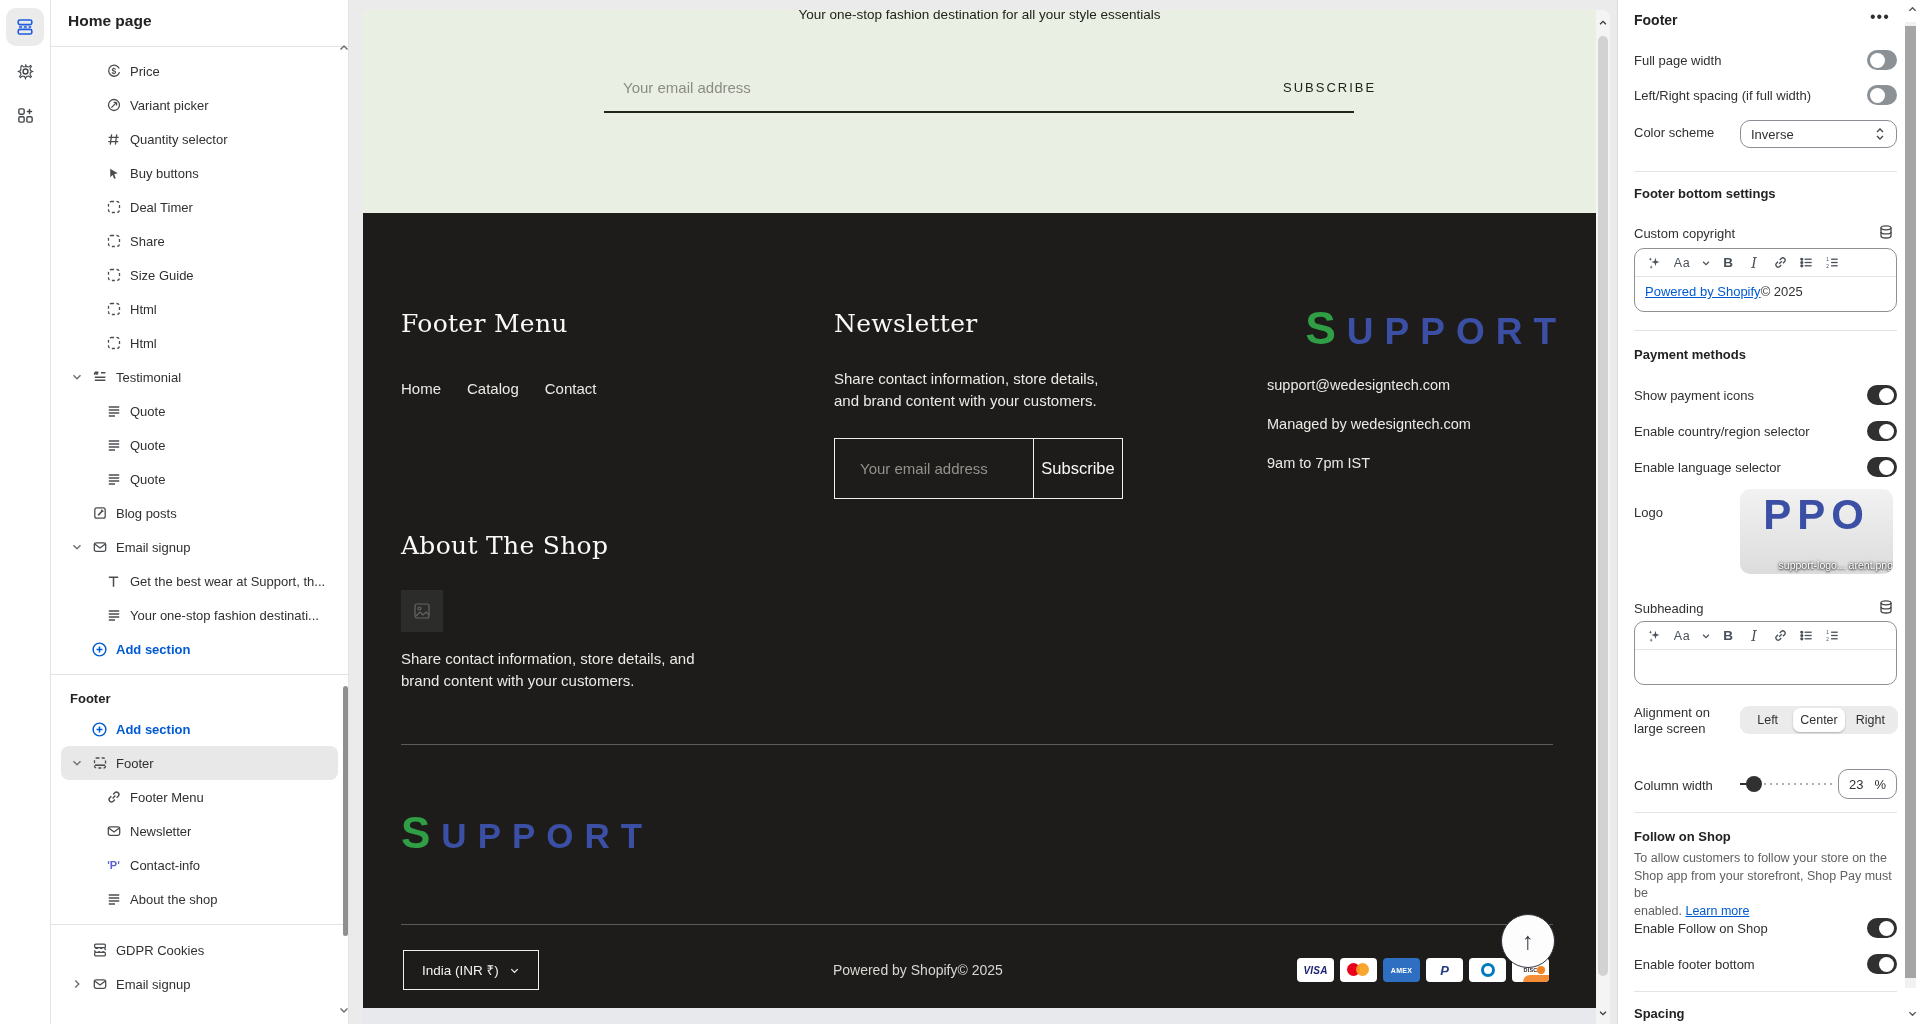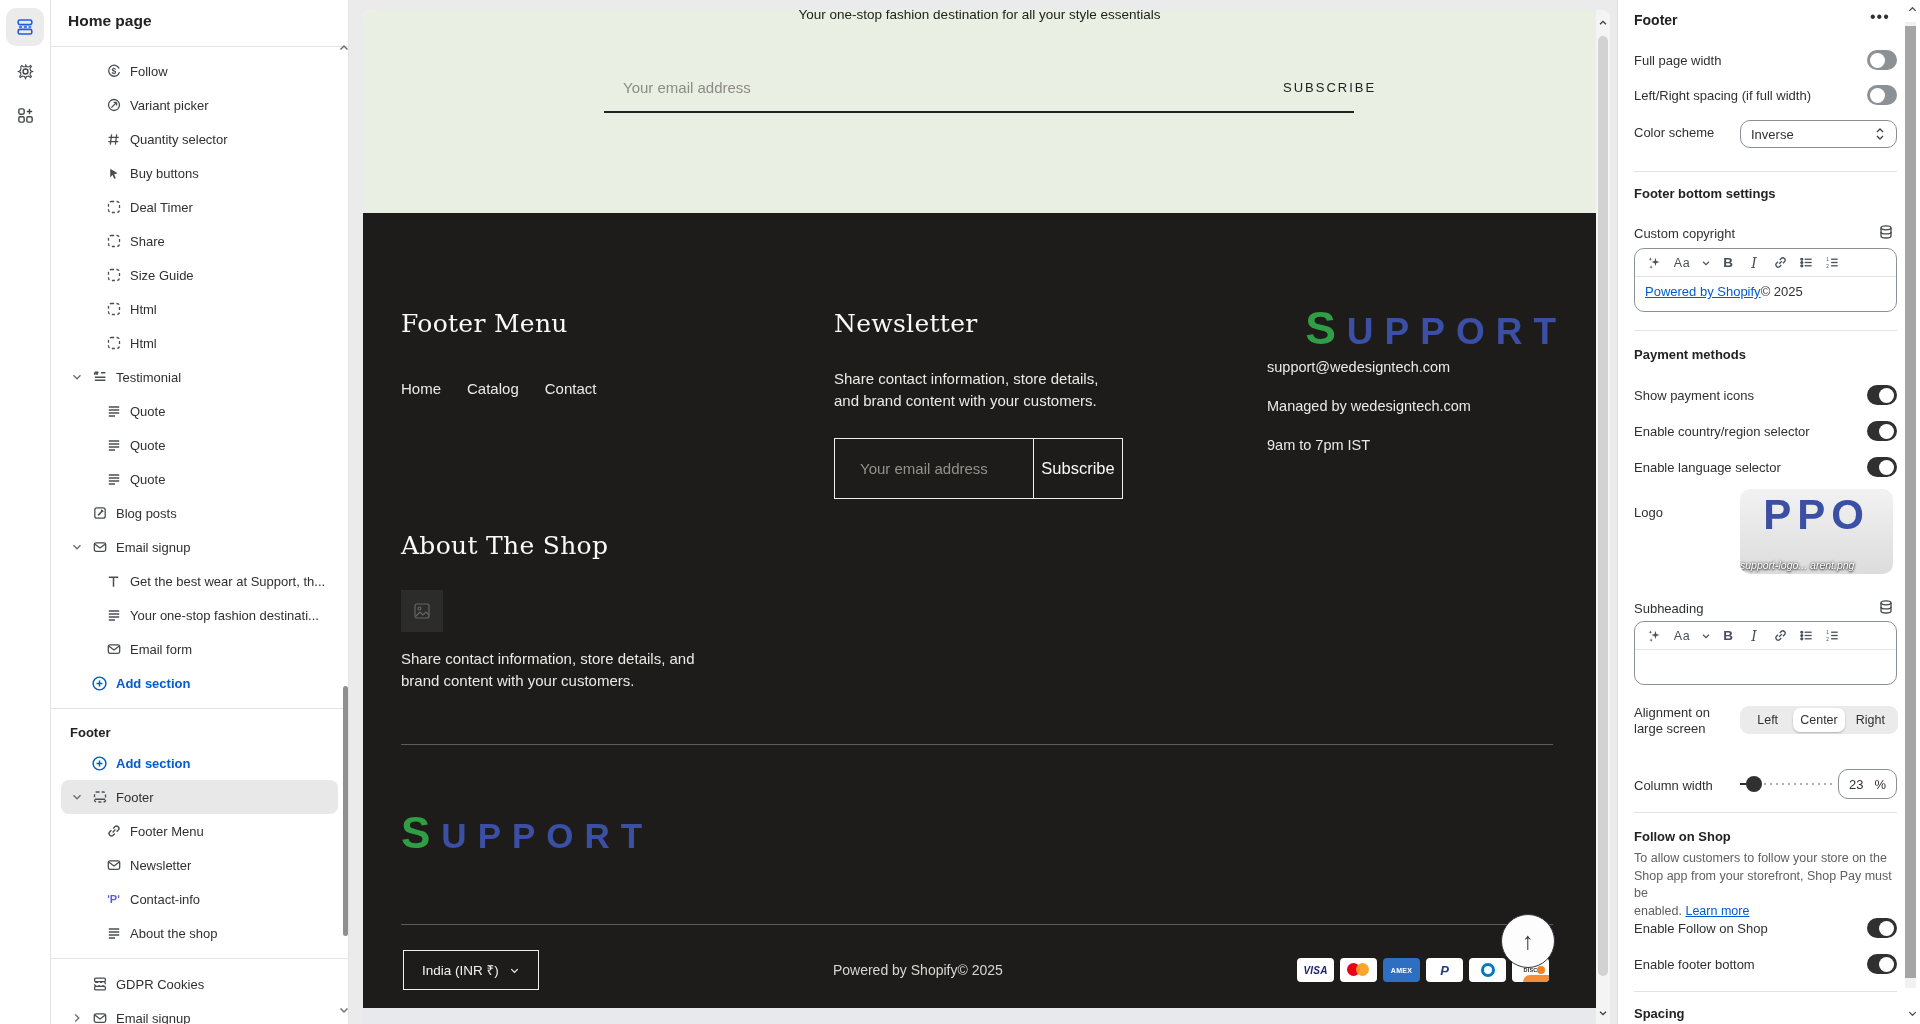--- a/index.html
+++ b/index.html
@@ -48,21 +48,21 @@
   .f-links { display:flex; gap:26px; margin-top:42px; font-size:15px; color:#eceae6; }
   .f-col2 { position:absolute; left:471px; top:96px; width:300px; }
   .f-para { margin-top:30px; font-size:15px; line-height:22px; color:#eceae6; }
   .f-form { margin-top:26px; width:289px; height:61px; border:1px solid #f0efec; display:flex; }
   .f-form-in { flex:1; display:flex; align-items:center; padding-left:25px; font-size:15px; color:#93918b; border-right:1px solid #f0efec; }
   .f-form-btn { width:88px; display:flex; align-items:center; justify-content:center; font-size:16.5px; color:#faf9f6; }
   .f-col3 { position:absolute; left:904px; top:88px; width:300px; }
   .biglogo { font-weight:700; letter-spacing:11px; white-space:nowrap;text-align:right; }
   .biglogo .ls { color:#2f9e44; font-size:46px; }
   .biglogo .lr { color:#3b4fa5; font-size:37px; }
-  .f-contact { margin-top:4px; font-size:14.5px; color:#eceae6; }
+  .f-contact { margin-top:22px; font-size:14.5px; color:#eceae6; }
   .f-contact div { margin-bottom:23px; }
   .f-about { position:absolute; left:38px; top:318px; width:340px; }
   .f-imgbox { margin-top:30px; width:42px; height:42px; background:rgba(255,255,255,.07); display:flex; align-items:center; justify-content:center; }
   .f-imgbox svg { opacity:.35; }
   .f-about .f-para { margin-top:16px; }
   .f-div { position:absolute; left:38px; width:1152px; height:1px; background:rgba(255,255,255,.28); }
   .f-logo2 { position:absolute; left:38px; top:595px; }
   .f-logo2 .ls { font-size:44px; } .f-logo2 .lr { font-size:35px; }
   .f-bottom { position:absolute; left:40px; top:737px; width:1146px; height:40px; display:flex; align-items:center; }
   .country-btn { border:1px solid #f0efec; height:40px; padding:0 18px; display:flex; align-items:center; gap:10px; font-size:13.5px; color:#f3f2ef; }
@@ -103,21 +103,21 @@
   .etoolbar { height:28px; border-bottom:1px solid #e3e3e3; display:flex; align-items:center; padding:0 8px; gap:4px; }
   .eti { width:22px; height:20px; display:flex; align-items:center; justify-content:center; color:#48505a; }
   .eti.b { font-weight:800; font-size:13.5px; }
   .eti.i { font-family:"DejaVu Serif", serif; font-style:italic; font-size:14px; }
   .eti.aa { font-size:12.5px; letter-spacing:.5px; width:26px; }
   .eti.chv { width:14px; }
   .econtent { padding:7px 10px; font-size:13px; }
   .econtent a { color:#005bd3; }
   .thumbbox { position:absolute; left:122px; top:489px; width:153px; height:85px; border-radius:10px; background:linear-gradient(#f2f2f2,#dcdcdc); overflow:hidden; }
   .thumbbox .letters { position:absolute; left:50%; transform:translateX(-50%); top:2px; font-size:42px; font-weight:800; color:#3b4fa5; letter-spacing:6px; }
-  .thumbbox .fname { position:absolute; bottom:3px; width:100%; text-align:left; font-size:10.5px; color:#fff; text-shadow:0 0 3px rgba(0,0,0,.85), 0 1px 2px rgba(0,0,0,.7);font-style:italic; }
+  .thumbbox .fname { position:absolute; bottom:3px; width:100%; text-align:right; font-size:10.5px; color:#fff; text-shadow:0 0 3px rgba(0,0,0,.85), 0 1px 2px rgba(0,0,0,.7); }
   .seg { position:absolute; left:122px; top:706px; width:158px; height:28px; background:#ebebeb; border-radius:9px; display:flex; align-items:center; padding:2px; font-size:12.5px; color:#303030; }
   .seg span { flex:1; text-align:center; line-height:24px; border-radius:7px; }
   .seg span.on { background:#fff; box-shadow:0 1px 2px rgba(0,0,0,.25); }
   .slider { position:absolute; left:122px; top:783px; width:92px; height:2px; }
   .slider .dots { position:absolute; left:0; top:0; width:100%; height:2px;
      background-image:repeating-linear-gradient(to right,#b0b0b0 0 2px,transparent 2px 6px); }
   .slider .fill { position:absolute; left:0; top:0; width:12px; height:2px; background:#303030; }
   .slider .knob { position:absolute; left:6px; top:-7px; width:16px; height:16px; border-radius:50%; background:#303030; }
   .valbox { position:absolute; left:220px; top:769px; width:59px; height:30px; border:1px solid #898f94; border-radius:10px; display:flex; align-items:center; padding:0 10px; font-size:13px; }
   .valbox .v { flex:1; } .valbox .u { color:#303030; }
@@ -168,21 +168,21 @@
   <div class="sb-title">Home page</div>
   <div class="sb-topdiv"></div>
   <div class="tree" id="tree">
       <div class="trow ind2">
         <span class="ticon">
           <svg width="16" height="16" viewBox="0 0 16 16" fill="none" stroke="#4a4d50" stroke-width="1.3">
             <path d="M13.2 5.5a5.5 5.5 0 10.3 3.6"></path>
             <text x="5.6" y="11" font-size="8.5" fill="#4a4d50" stroke="none" font-weight="bold">$</text>
           </svg>
         </span>
-        <span class="lbl">Follow</span>
+        <span class="lbl">Price</span>
       </div>
       <div class="trow ind2">
         <span class="ticon">
           <svg width="16" height="16" viewBox="0 0 16 16" fill="none" stroke="#4a4d50" stroke-width="1.3">
             <circle cx="8" cy="8" r="5.5"></circle>
             <path d="M5.4 10.6L10.6 5.4M10.6 5.4h-3M10.6 5.4v3"></path>
           </svg>
         </span>
         <span class="lbl">Variant picker</span>
       </div>
@@ -330,29 +330,20 @@
       <div class="trow ind2">
         <span class="ticon">
           <svg width="16" height="16" viewBox="0 0 16 16" fill="none" stroke="#4a4d50" stroke-width="1.4">
             <line x1="2.8" y1="4" x2="13.2" y2="4"></line>
             <line x1="2.8" y1="7" x2="13.2" y2="7"></line>
             <line x1="2.8" y1="10" x2="13.2" y2="10"></line>
             <line x1="2.8" y1="13" x2="9" y2="13"></line>
           </svg>
         </span>
         <span class="lbl">Your one-stop fashion destinati...</span>
-      </div>
-      <div class="trow ind2">
-        <span class="ticon">
-          <svg width="16" height="16" viewBox="0 0 16 16" fill="none" stroke="#4a4d50" stroke-width="1.3">
-            <rect x="2.3" y="3.8" width="11.4" height="8.6" rx="1.8"></rect>
-            <path d="M3 5.2l5 3.8 5-3.8"></path>
-          </svg>
-        </span>
-        <span class="lbl">Email form</span>
       </div>
       <div class="trow ind1 action">
         <span class="ticon">
           <svg width="17" height="17" viewBox="0 0 16 16" fill="none" stroke="#005bd3" stroke-width="1.4">
             <circle cx="8" cy="8" r="6"></circle>
             <line x1="8" y1="5.2" x2="8" y2="10.8"></line>
             <line x1="5.2" y1="8" x2="10.8" y2="8"></line>
           </svg>
         </span>
         <span class="lbl">Add section</span>

